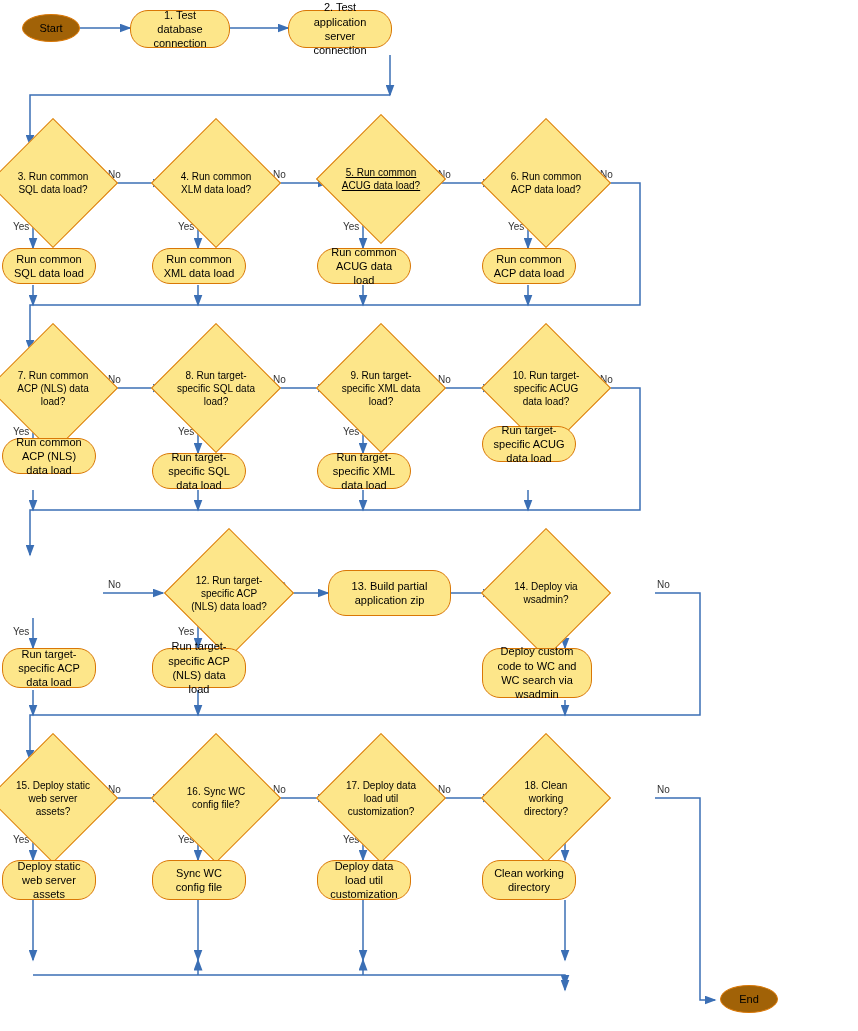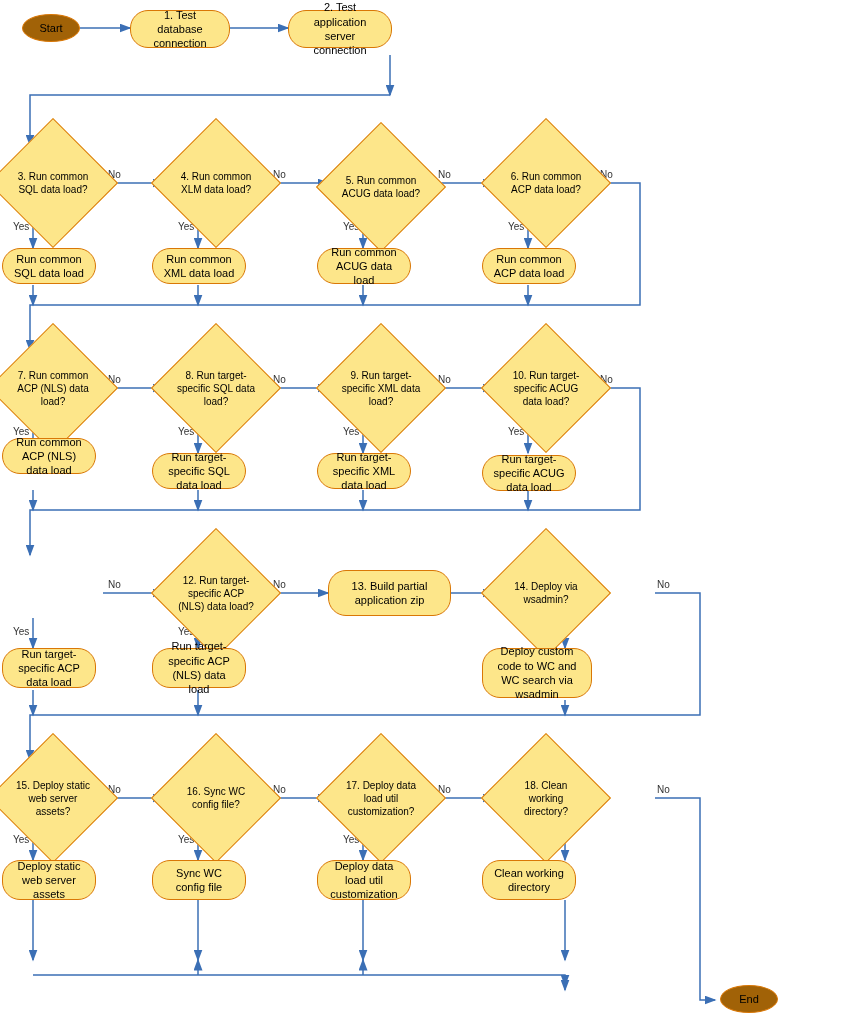--- a/index.html
+++ b/index.html
@@ -242,21 +242,21 @@
       <span>3. Run common SQL data load?</span>
     </div>
   </div>
 
   <div class="diamond-wrap" style="left:163px;top:148px;width:106px;height:70px;">
     <div class="diamond">
       <span>4. Run common XLM data load?</span>
     </div>
   </div>
 
-  <div class="diamond-wrap" style="left:328px;top:152px;width:106px;height:70px;">
+  <div class="diamond-wrap" style="left:328px;top:144px;width:106px;height:70px;text-decoration:underline;">
     <div class="diamond">
       <span>5. Run common ACUG data load?</span>
     </div>
   </div>
 
   <div class="diamond-wrap" style="left:493px;top:148px;width:106px;height:70px;">
     <div class="diamond">
       <span>6. Run common ACP data load?</span>
     </div>
   </div>
@@ -297,25 +297,25 @@
 
   <div class="node rounded-rect" style="left:2px;top:438px;width:94px;height:36px;">
     <span>Run common ACP (NLS) data load</span>
   </div>
   <div class="node rounded-rect" style="left:152px;top:453px;width:94px;height:36px;">
     <span>Run target-specific SQL data load</span>
   </div>
   <div class="node rounded-rect" style="left:317px;top:453px;width:94px;height:36px;">
     <span>Run target-specific XML data load</span>
   </div>
-  <div class="node rounded-rect" style="left:482px;top:455px;width:94px;height:36px;">
+  <div class="node rounded-rect" style="left:482px;top:426px;width:94px;height:36px;">
     <span>Run target-specific ACUG data load</span>
   </div>
 
-  <div class="diamond-wrap" style="left:163px;top:558px;width:106px;height:70px;">
+  <div class="diamond-wrap" style="left:163px;top:558px;width:106px;height:70px;justify-content:flex-end;">
     <div class="diamond">
       <span>12. Run target-specific ACP (NLS) data load?</span>
     </div>
   </div>
 
   <div class="node rounded-rect" style="left:328px;top:570px;width:123px;height:46px;">
     <span>13. Build partial application zip</span>
   </div>
 
   <div class="diamond-wrap" style="left:493px;top:558px;width:106px;height:70px;align-items:center;">

